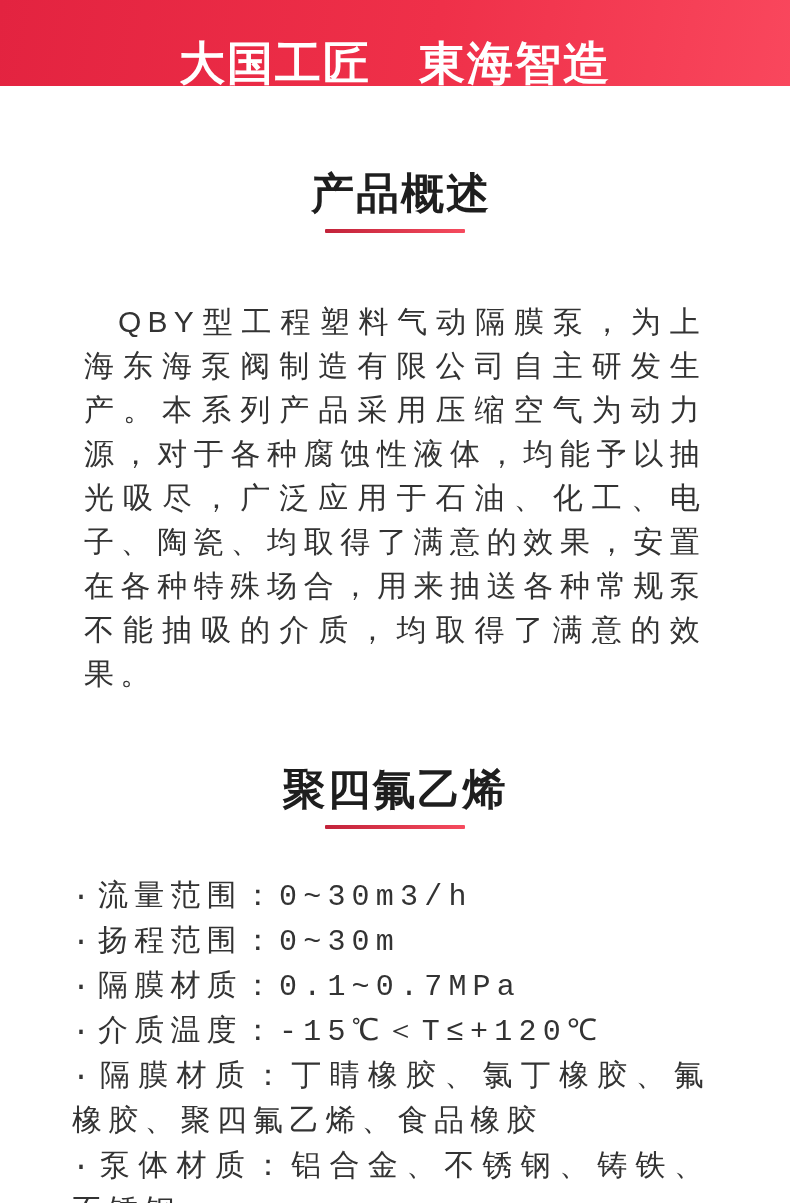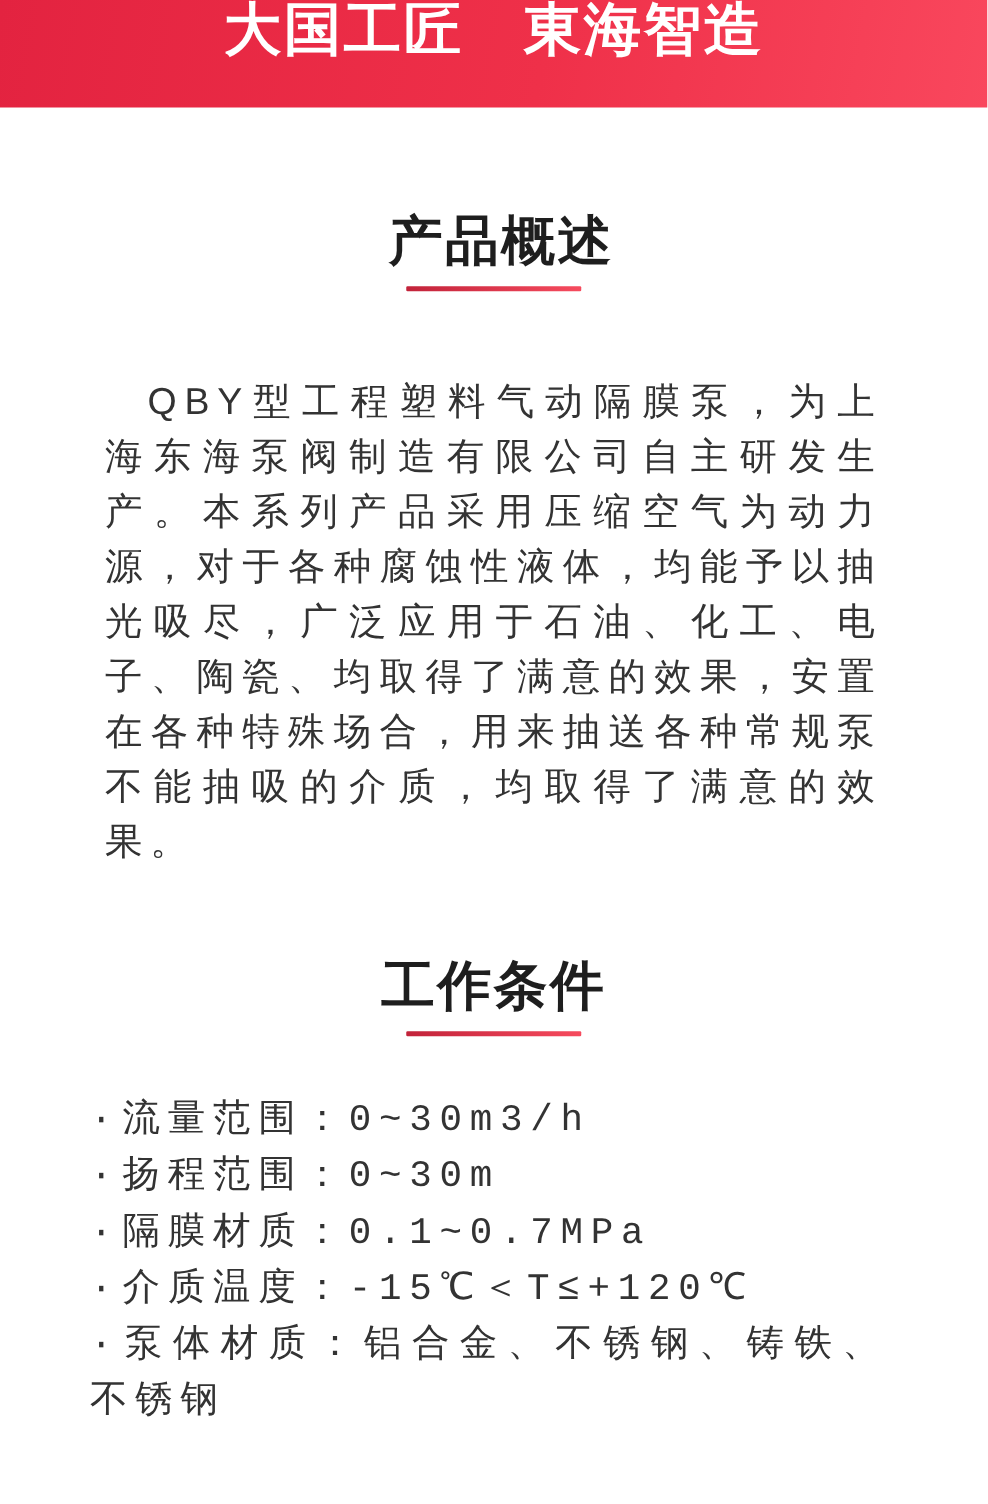--- a/index.html
+++ b/index.html
@@ -7,21 +7,21 @@
     margin: 0; padding: 0;
     width: 790px; height: 1203px;
     background: #ffffff;
     overflow: hidden;
     font-family: "Liberation Sans", "DejaVu Sans", sans-serif;
   }
   
   .banner {
     width: 790px; height: 86px;
     background: linear-gradient(100deg, #e32340 0%, #ef3049 55%, #f9475d 100%);
-    display: flex; align-items: flex-start; justify-content: center;
+    display: flex; align-items: flex-end; justify-content: center;
   }
   .banner-title {
     color: #ffffff;
     font-size: 46px;
     font-weight: 700;
     letter-spacing: 2px;
     line-height: 1;
     white-space: nowrap;
   }
   
@@ -82,33 +82,36 @@
   <div class="banner-title">大国工匠　東海智造</div>
 </header>
 
 <section>
   <h2 class="section-title title-overview">产品概述</h2>
   <div class="title-underline"></div>
   <p class="overview-paragraph">QBY型工程塑料气动隔膜泵，为上海东海泵阀制造有限公司自主研发生产。本系列产品采用压缩空气为动力源，对于各种腐蚀性液体，均能予以抽光吸尽，广泛应用于石油、化工、电子、陶瓷、均取得了满意的效果，安置在各种特殊场合，用来抽送各种常规泵不能抽吸的介质，均取得了满意的效果。</p>
 </section>
 
 <section>
-  <h2 class="section-title title-conditions">工作条件</h2>
+  <h2 class="section-title title-conditions">聚四氟乙烯</h2>
   <div class="title-underline"></div>
 
   <ul class="conditions-list">
     <li>
       <span class="bullet-dot">·</span><span>流量范围：0~30m3/h</span>
     </li>
     <li>
       <span class="bullet-dot">·</span><span>扬程范围：0~30m</span>
     </li>
     <li>
       <span class="bullet-dot">·</span><span>隔膜材质：0.1~0.7MPa</span>
     </li>
     <li>
       <span class="bullet-dot">·</span><span>介质温度：-15℃＜T≤+120℃</span>
     </li>
     <li>
+      <span class="bullet-dot">·</span><span>隔膜材质：丁睛橡胶、氯丁橡胶、氟橡胶、聚四氟乙烯、食品橡胶</span>
+    </li>
+    <li>
       <span class="bullet-dot">·</span><span>泵体材质：铝合金、不锈钢、铸铁、不锈钢</span>
     </li>
   </ul>
 </section>
 
 </body></html>

